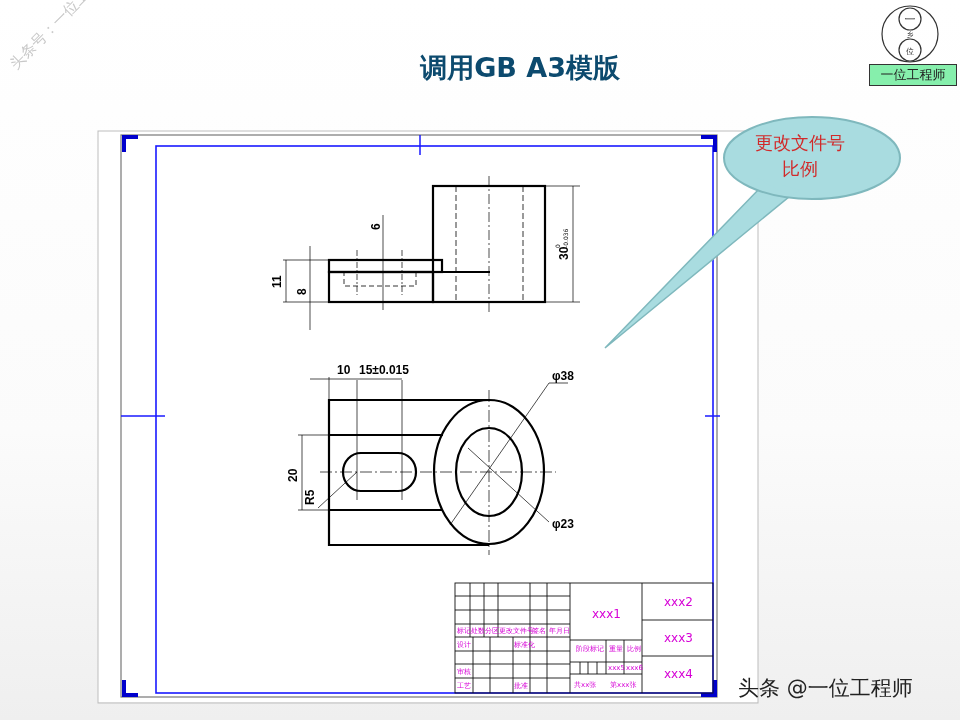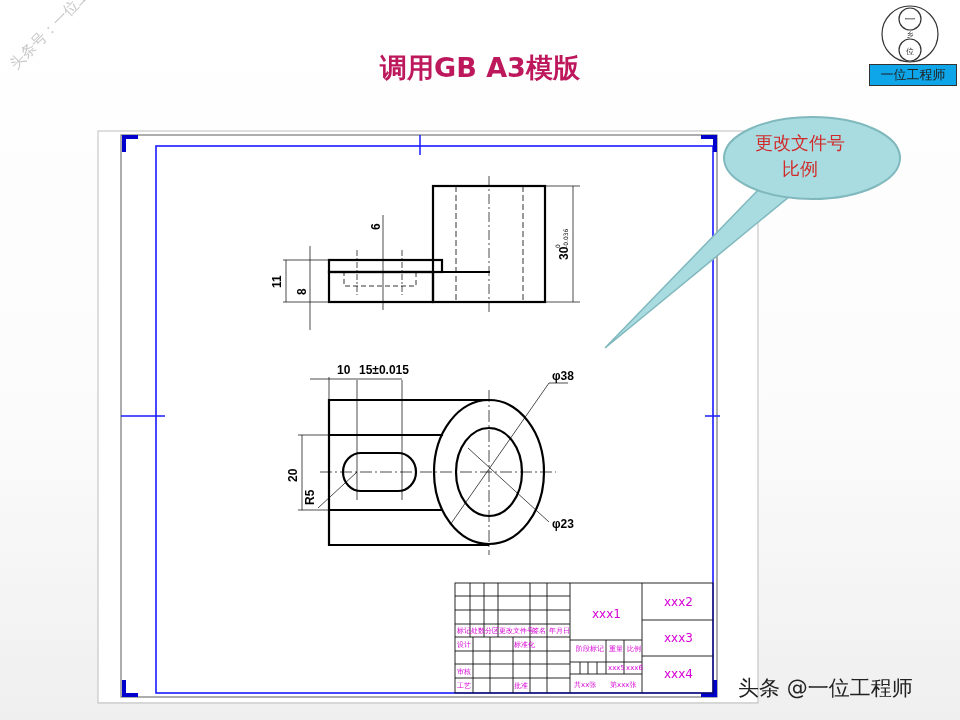--- a/index.html
+++ b/index.html
@@ -2,32 +2,32 @@
 <html><head>
 <meta charset="utf-8">
 <style>
   html, body { margin: 0; padding: 0; }
   body {
     width: 960px; height: 720px; position: relative; overflow: hidden;
     background: linear-gradient(to bottom, #ffffff 0%, #fbfbfb 60%, #efefef 100%);
     font-family: "DejaVu Sans", sans-serif;
   }
   .slide-title {
-    position: absolute; left: 340px; top: 50px; width: 280px; text-align: center;
-    color: #be185d; font-size: 27px; font-weight: bold; letter-spacing: 0px;
+    position: absolute; left: 340px; top: 50px; width: 280px; text-align: right;
+    color: #0c4a6e; font-size: 27px; font-weight: bold; letter-spacing: 0px;
   }
   .watermark {
     position: absolute; left: 6px; top: 60px; font-size: 15px; color: #c8c8c8;
     transform: rotate(-45deg); transform-origin: left top; white-space: nowrap;
     font-family: "DejaVu Serif", serif;
   }
   .logo { position: absolute; left: 862px; top: 2px; width: 96px; height: 86px; }
   .logo-label {
     position: absolute; left: 869px; top: 64px; width: 86px; height: 20px;
-    border: 1px solid #333; background: #0ea5e9; font-size: 13px; line-height: 20px;
+    border: 1px solid #333; background: #86efac; font-size: 13px; line-height: 20px;
     text-align: center; color: #222; font-family: "DejaVu Serif", serif;
   }
   .paper {
     position: absolute; left: 98px; top: 130px; width: 660px; height: 572px;
     background: #fff;
   }
   svg.drawing { position: absolute; left: 0; top: 0; }
   .callout-text {
     position: absolute; left: 745px; top: 130px; width: 110px; text-align: center;
     color: #d12a2a; font-size: 18px; line-height: 26px;

